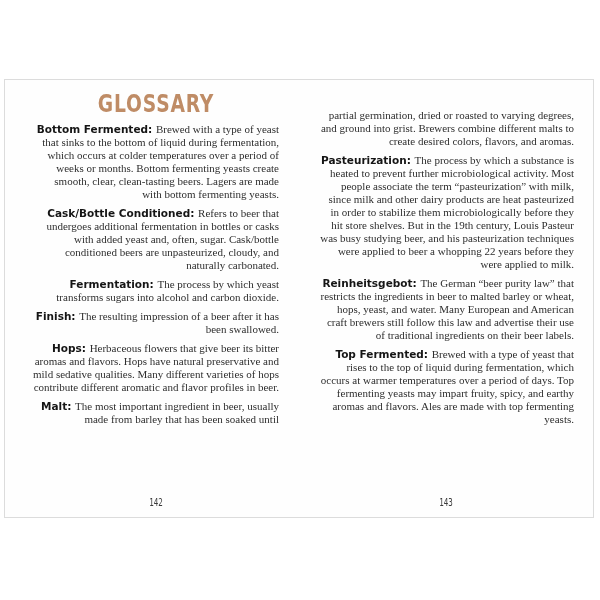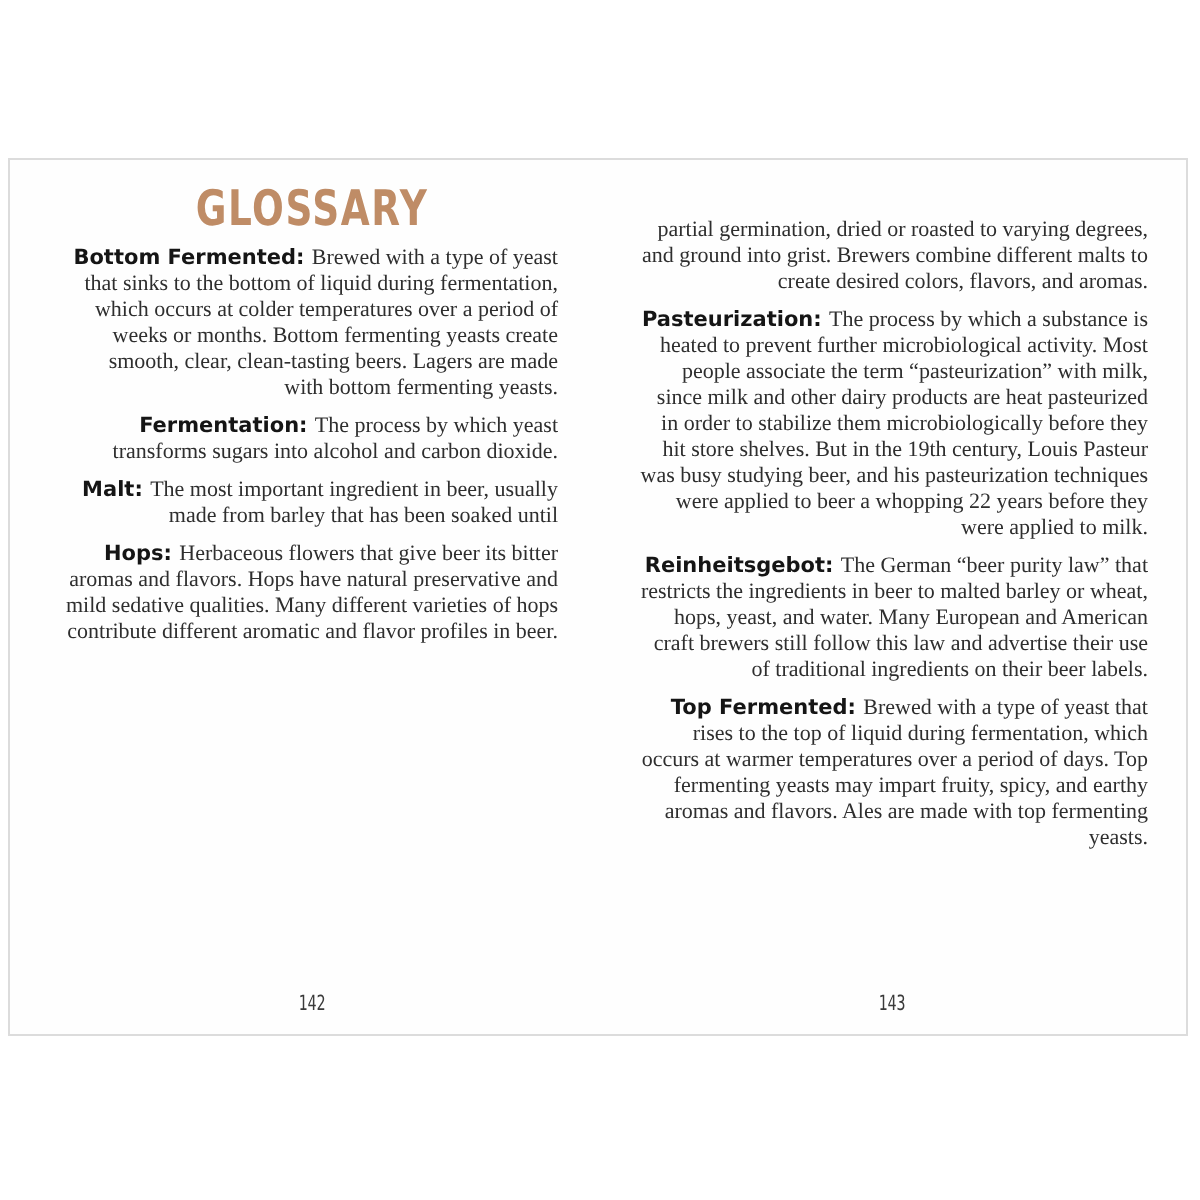--- a/index.html
+++ b/index.html
@@ -83,23 +83,25 @@
 </head>
 <body>
 
 <div class="canvas">
   <div class="spread">
 
     <div class="page left-page">
       <h1 class="title" style="color: rgb(191, 140, 102);">GLOSSARY</h1>
       <div id="left-entries">
           <p class="entry"><span class="term">Bottom Fermented: </span><span>Brewed with a type of yeast that sinks to the bottom of liquid during fermentation, which occurs at colder temperatures over a period of weeks or months. Bottom fermenting yeasts create smooth, clear, clean-tasting beers. Lagers are made with bottom fermenting yeasts.</span></p>
+          <p class="entry"><span class="term">Cask/Bottle Conditioned: </span><span>Refers to beer that undergoes additional fermentation in bottles or casks with added yeast and, often, sugar. Cask/bottle conditioned beers are unpasteurized, cloudy, and naturally carbonated.</span></p>
           <p class="entry"><span class="term">Fermentation: </span><span>The process by which yeast transforms sugars into alcohol and carbon dioxide.</span></p>
+          <p class="entry"><span class="term">Finish: </span><span>The resulting impression of a beer after it has been swallowed.</span></p>
+          <p class="entry"><span class="term">Hops: </span><span>Herbaceous flowers that give beer its bitter aromas and flavors. Hops have natural preservative and mild sedative qualities. Many different varieties of hops contribute different aromatic and flavor profiles in beer.</span></p>
           <p class="entry"><span class="term">Malt: </span><span>The most important ingredient in beer, usually made from barley that has been soaked until</span></p>
-          <p class="entry"><span class="term">Hops: </span><span>Herbaceous flowers that give beer its bitter aromas and flavors. Hops have natural preservative and mild sedative qualities. Many different varieties of hops contribute different aromatic and flavor profiles in beer.</span></p>
         </div>
       <div class="pagenum">142</div>
     </div>
 
     <div class="page right-page">
       <p class="continuation">partial germination, dried or roasted to varying degrees, and ground into grist. Brewers combine different malts to create desired colors, flavors, and aromas.</p>
       <div id="right-entries">
           <p class="entry"><span class="term">Pasteurization: </span><span>The process by which a substance is heated to prevent further microbiological activity. Most people associate the term “pasteurization” with milk, since milk and other dairy products are heat pasteurized in order to stabilize them microbiologically before they hit store shelves. But in the 19th century, Louis Pasteur was busy studying beer, and his pasteurization techniques were applied to beer a whopping 22 years before they were applied to milk.</span></p>
           <p class="entry"><span class="term">Reinheitsgebot: </span><span>The German “beer purity law” that restricts the ingredients in beer to malted barley or wheat, hops, yeast, and water. Many European and American craft brewers still follow this law and advertise their use of traditional ingredients on their beer labels.</span></p>
           <p class="entry"><span class="term">Top Fermented: </span><span>Brewed with a type of yeast that rises to the top of liquid during fermentation, which occurs at warmer temperatures over a period of days. Top fermenting yeasts may impart fruity, spicy, and earthy aromas and flavors. Ales are made with top fermenting yeasts.</span></p>

